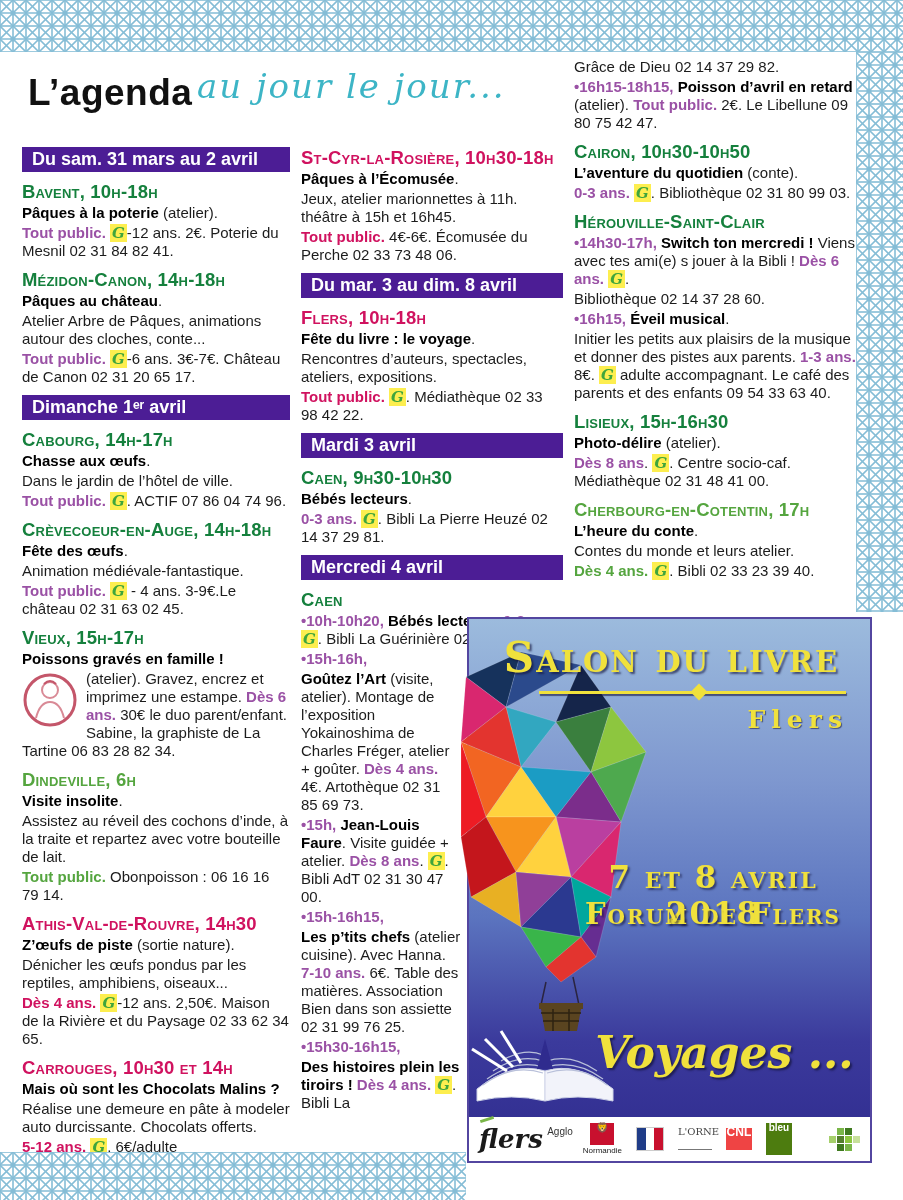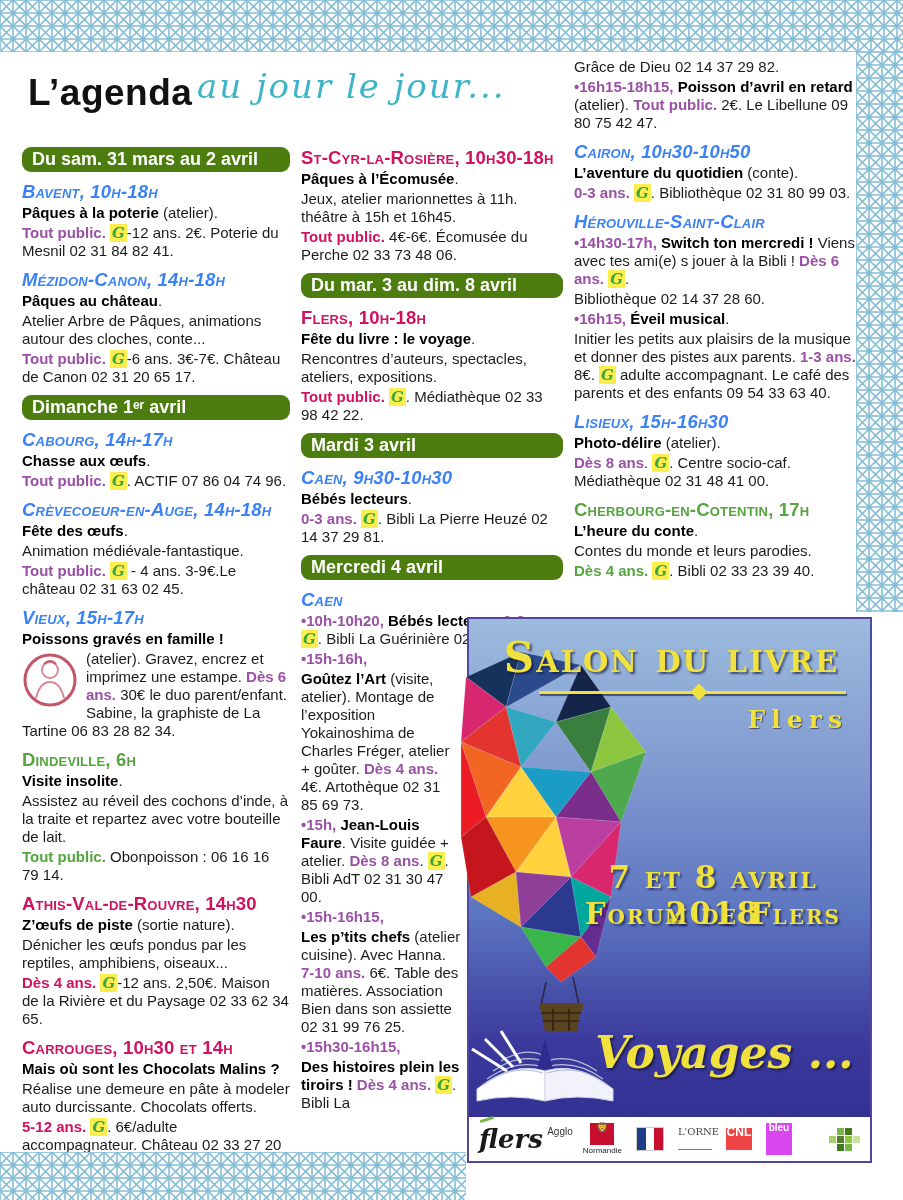--- a/index.html
+++ b/index.html
@@ -14,25 +14,25 @@
   .page-title{position:absolute;left:28px;top:72px;font-size:37px;font-weight:bold;color:#111;letter-spacing:.5px;}
   .page-title-script{position:absolute;left:197px;top:66px;font-family:"DejaVu Serif",serif;
        font-style:italic;font-size:34px;color:#3db5c6;letter-spacing:2px;}
 
   
   .col{position:absolute;font-size:15px;line-height:18px;color:#1c1c1c;overflow:hidden;}
   #col-0{left:22px;top:138px;width:268px;height:1014px;}
   #col-1{left:301px;top:138px;width:262px;height:1014px;}
   #col-2{left:574px;top:58px;width:284px;height:560px;}
 
-  .band{background:#4d7c0f;color:#fff;font-weight:bold;font-size:18px;
-        padding:3px 0 4px 10px;margin:9px 0 7px 0;border-radius:9px;}
+  .band{background:#4c1d95;color:#fff;font-weight:bold;font-size:18px;
+        padding:3px 0 4px 10px;margin:9px 0 7px 0;}
   .evh{font-weight:bold;font-size:18.5px;line-height:21px;margin:9px 0 2px 0;
        font-variant:small-caps;letter-spacing:.2px;}
-  .c-purple{color:#3b82f6;font-style:italic;}
+  .c-purple{color:#15803d;}
   .c-crimson{color:#d0125f;}
   .c-green{color:#55a53f;}
   .para{margin:0 0 2px 0;}
   .para.narrow{width:160px;}
   .run{color:#1c1c1c;}
   .run.b{font-weight:bold;color:#000;}
   .run.p{font-weight:bold;color:#9a51a5;}
   .run.c{font-weight:bold;color:#d0125f;}
   .run.gr{font-weight:bold;color:#55a53f;}
   .gbadge{background:#fdee4f;color:#3fa53c;font-family:"DejaVu Serif",serif;
@@ -74,21 +74,21 @@
   .plogo{font-size:8px;line-height:9px;text-align:center;color:#222;}
   .plogo .blk{margin:0 auto 1px auto;display:block;}
   .blk-norm{width:24px;height:22px;background:#c8102e;color:#fff;font-size:10px;font-weight:bold;
           display:flex;align-items:center;justify-content:center;}
   .blk-flag{width:26px;height:22px;background:linear-gradient(90deg,#1f3c88 33%,#fff 33%,#fff 66%,#c8102e 66%);
           border:1px solid #ccc;}
   .blk-orne{width:34px;height:22px;color:#444;font-family:"DejaVu Serif",serif;font-size:10px;
           display:flex;align-items:flex-end;justify-content:center;border-bottom:1px solid #777;}
   .blk-cnl{width:26px;height:22px;background:#ef4444;color:#fff;font-weight:bold;font-size:12px;
           display:flex;align-items:center;justify-content:center;}
-  .blk-bleu{width:26px;height:32px;background:#d946ef;color:#fff;font-weight:bold;font-size:10px;
+  .blk-bleu{width:26px;height:32px;background:#4d7c0f;color:#fff;font-weight:bold;font-size:10px;
           display:flex;align-items:center;justify-content:center;}
   .mosaic{margin-left:auto;display:grid;grid-template-columns:repeat(4,7px);grid-auto-rows:7px;gap:1px;}
   .mosaic i{display:block;}
 </style>
 </head>
 <body>
 
 <div class="strip" style="left:0;top:0;width:903px;height:52px;">
   <svg width="903" height="52">
       <rect width="903" height="52" fill="#fff"></rect>
@@ -126,20 +126,21 @@
     <div class="evh c-purple">Bavent, 10h-18h</div>
     <p class="para"><span class="run b">Pâques à la poterie</span><span class="run "> (atelier).</span></p>
     <p class="para"><span class="run p">Tout public. </span><span class="gbadge">G</span><span class="run ">-12 ans. 2€. Poterie du Mesnil 02 31 84 82 41.</span></p>
     <div class="evh c-purple">Mézidon-Canon, 14h-18h</div>
     <p class="para"><span class="run b">Pâques au château</span><span class="run ">.</span></p>
     <p class="para"><span class="run ">Atelier Arbre de Pâques, animations autour des cloches, conte...</span></p>
     <p class="para"><span class="run p">Tout public. </span><span class="gbadge">G</span><span class="run ">-6 ans. 3€-7€. Château de Canon 02 31 20 65 17.</span></p>
     <div class="band">Dimanche 1ᵉʳ avril</div>
     <div class="evh c-purple">Cabourg, 14h-17h</div>
     <p class="para"><span class="run b">Chasse aux œufs</span><span class="run ">.</span></p>
+    <p class="para"><span class="run ">Dans le jardin de l’hôtel de ville.</span></p>
     <p class="para"><span class="run p">Tout public. </span><span class="gbadge">G</span><span class="run ">. ACTIF 07 86 04 74 96.</span></p>
     <div class="evh c-purple">Crèvecoeur-en-Auge, 14h-18h</div>
     <p class="para"><span class="run b">Fête des œufs</span><span class="run ">.</span></p>
     <p class="para"><span class="run ">Animation médiévale-fantastique.</span></p>
     <p class="para"><span class="run p">Tout public. </span><span class="gbadge">G</span><span class="run "> - 4 ans. 3-9€.Le château 02 31 63 02 45.</span></p>
     <div class="evh c-purple">Vieux, 15h-17h</div>
     <p class="para"><span class="run b">Poissons gravés en famille !</span></p>
     <p class="para"><span class="logo-circle"><svg width="56" height="56" viewBox="0 0 56 56">
           <circle cx="28" cy="28" r="25" fill="none" stroke="#c4566a" stroke-width="3"></circle>
           <circle cx="28" cy="18" r="8" fill="none" stroke="#d98a96" stroke-width="2"></circle>
@@ -193,21 +194,21 @@
     <div class="evh c-purple">Hérouville-Saint-Clair</div>
     <p class="para"><span class="run p">•14h30-17h, </span><span class="run b">Switch ton mercredi !</span><span class="run "> Viens avec tes ami(e) s jouer à la Bibli ! </span><span class="run p">Dès 6 ans. </span><span class="gbadge">G</span><span class="run ">.</span></p>
     <p class="para"><span class="run ">Bibliothèque 02 14 37 28 60.</span></p>
     <p class="para"><span class="run p">•16h15, </span><span class="run b">Éveil musical</span><span class="run ">.</span></p>
     <p class="para"><span class="run ">Initier les petits aux plaisirs de la musique et donner des pistes aux parents. </span><span class="run p">1-3 ans.</span><span class="run "> 8€. </span><span class="gbadge">G</span><span class="run "> adulte accompagnant. Le café des parents et des enfants 09 54 33 63 40.</span></p>
     <div class="evh c-purple">Lisieux, 15h-16h30</div>
     <p class="para"><span class="run b">Photo-délire</span><span class="run "> (atelier).</span></p>
     <p class="para"><span class="run p">Dès 8 ans</span><span class="run ">. </span><span class="gbadge">G</span><span class="run ">. Centre socio-caf. Médiathèque 02 31 48 41 00.</span></p>
     <div class="evh c-green">Cherbourg-en-Cotentin, 17h</div>
     <p class="para"><span class="run b">L’heure du conte</span><span class="run ">.</span></p>
-    <p class="para"><span class="run ">Contes du monde et leurs parodies.</span></p>
+    <p class="para"><span class="run ">Contes du monde et leurs atelier.</span></p>
     <p class="para"><span class="run gr">Dès 4 ans. </span><span class="gbadge">G</span><span class="run ">. Bibli 02 33 23 39 40.</span></p>
   </div>
 
 <div class="poster">
   <svg class="balloon" width="215" height="390" viewBox="0 0 215 390">
     <g stroke="rgba(255,255,255,.15)" stroke-width="1">
       <polygon points="5,30 60,5 45,60" fill="#16325c"></polygon>
       <polygon points="60,5 120,18 45,60" fill="#2b4a8c"></polygon>
       <polygon points="120,18 150,60 95,75" fill="#15254a"></polygon>
       <polygon points="45,60 95,75 60,120" fill="#32a7c0"></polygon>

